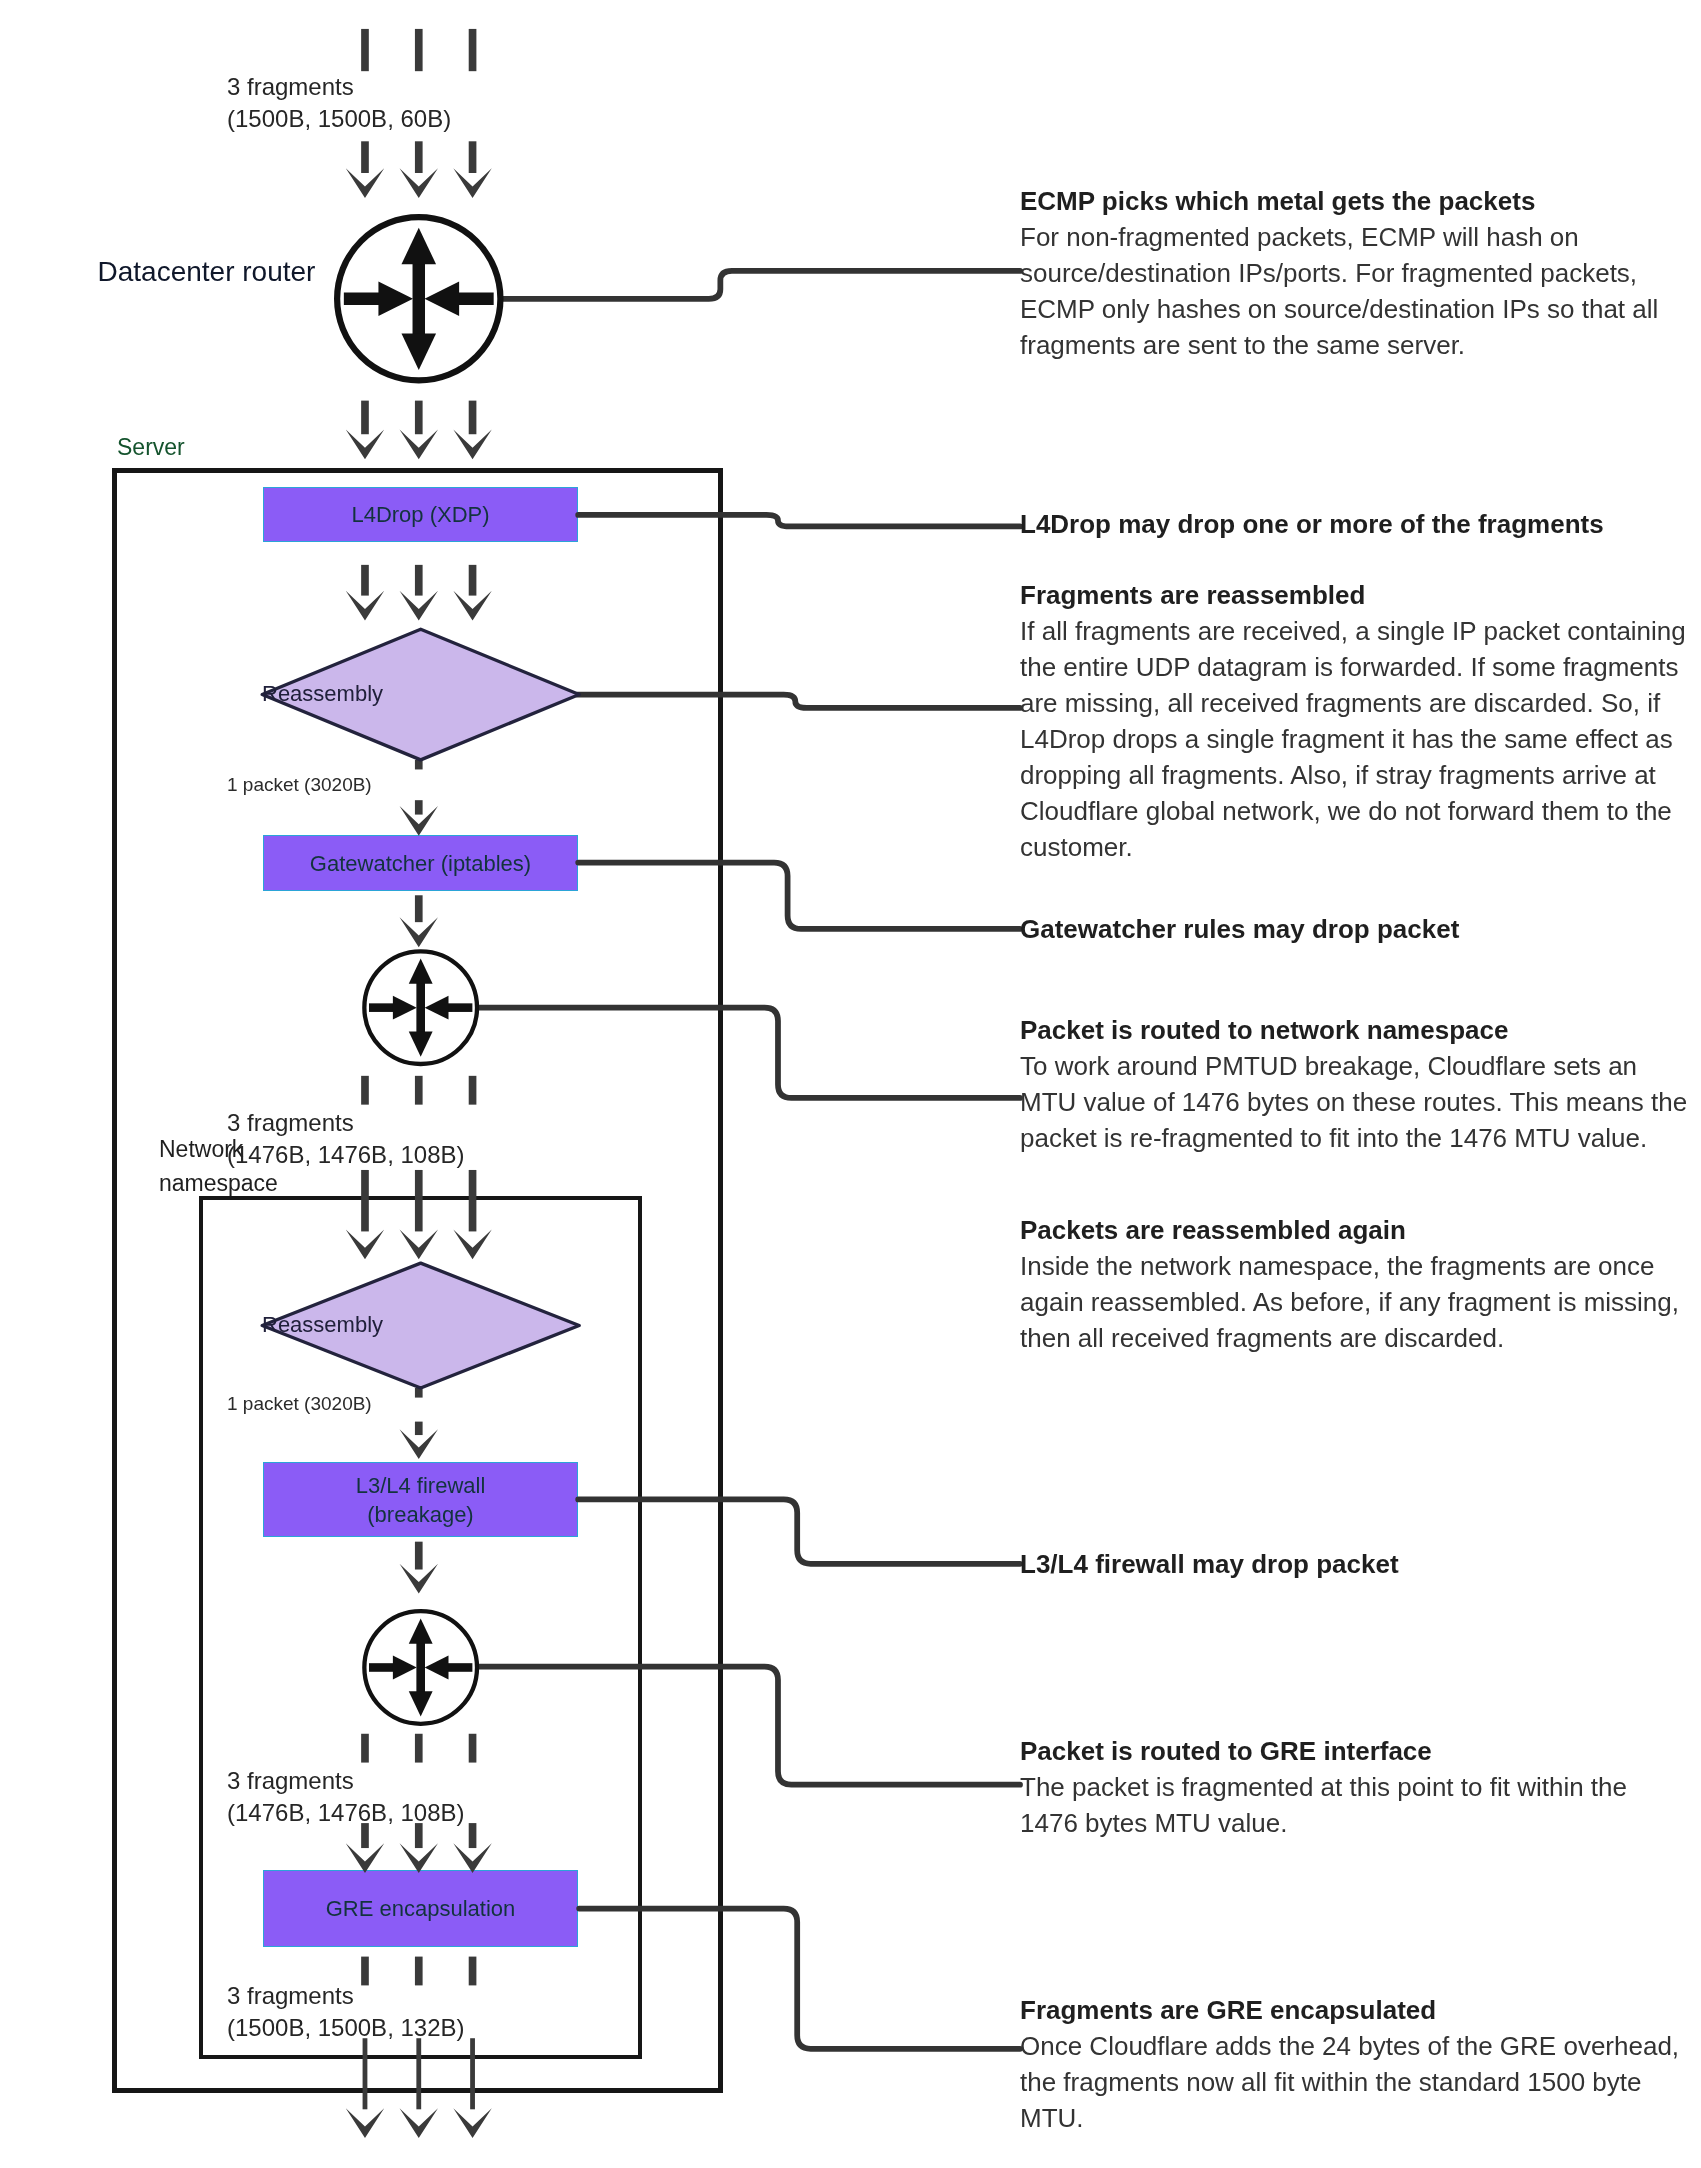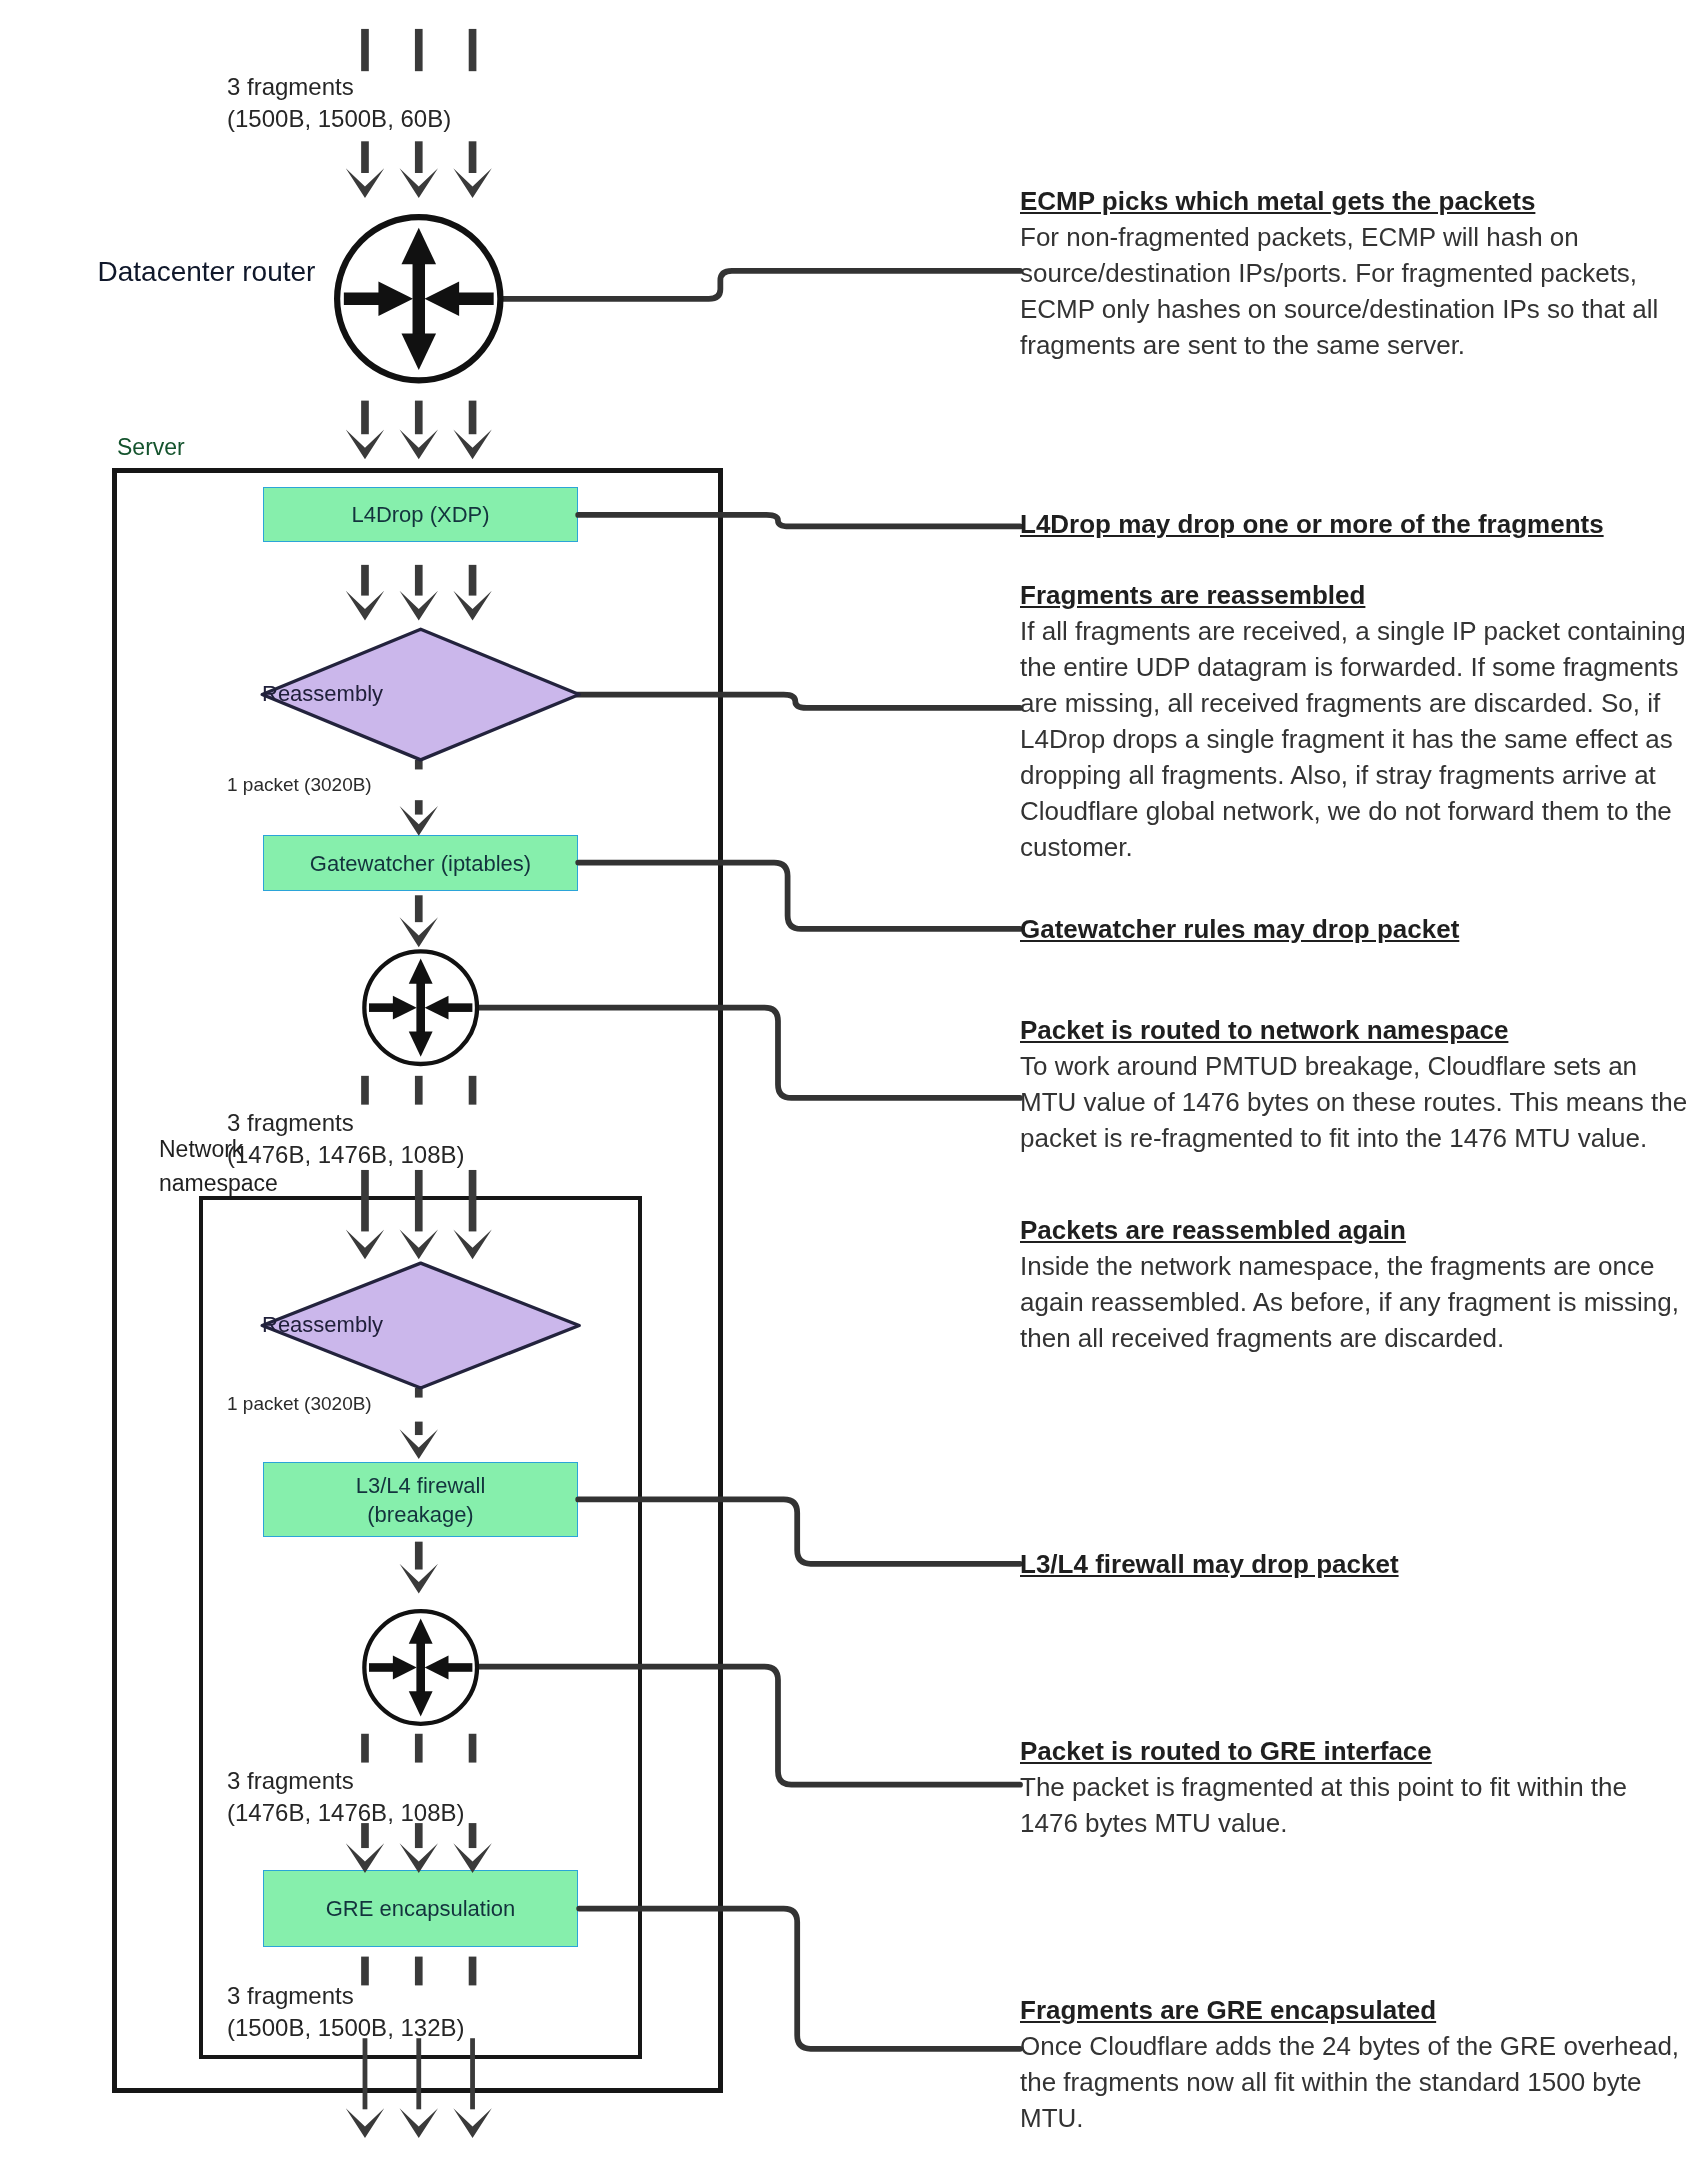--- a/index.html
+++ b/index.html
@@ -11,36 +11,36 @@
   
   .server-box{
     left:112px;top:468px;width:611px;height:1625px;
     border:5.8px solid #161616;box-sizing:border-box;z-index:1;background:transparent;
   }
   .ns-box{
     left:199px;top:1196px;width:443px;height:863px;
     border:4.8px solid #161616;box-sizing:border-box;z-index:1;background:transparent;
   }
   .cyan-box{
-    left:263px;width:315px;background:#86efac;border:1.9px solid #2BA4D8;box-sizing:border-box;
+    left:263px;width:315px;background:#8b5cf6;border:1.9px solid #2BA4D8;box-sizing:border-box;
     display:flex;flex-direction:column;align-items:center;justify-content:center;
     z-index:1;font-size:22px;color:#13333d;text-align:center;line-height:29px;
   }
   #svg-layer{position:absolute;left:0;top:0;z-index:2;}
   
   .lbl{position:absolute;z-index:3;}
   .dc-label{left:96px;top:252px;width:221px;text-align:center;font-size:28px;line-height:39px;color:#0f172a;}
   .server-label{left:117px;top:434px;font-size:23px;color:#14532d;}
   .ns-label{left:159px;top:1132px;width:202px;font-size:23px;line-height:34px;color:#1f1f1f;}
   .frag{left:227px;width:384px;font-size:24px;line-height:32px;color:#262626;}
   .packet{left:227px;width:384px;text-align:left;font-size:19px;color:#2b2b2b;}
   .diamond-label{left:262px;width:317px;font-size:22px;color:#20203a;}
   
   .ann{position:absolute;left:1020px;width:668px;z-index:3;font-size:26px;line-height:36px;color:#333;}
-  .ann-title{font-weight:bold;color:#1f1f1f;text-decoration:underline;}
+  .ann-title{font-weight:bold;color:#1f1f1f;}
 </style>
 </head>
 <body>
 
 <div class="canvas">
 
   <div class="abs server-box"></div>
   <div class="abs ns-box"></div>
 
   <div class="abs cyan-box" style="top:487px;height:55px;">

